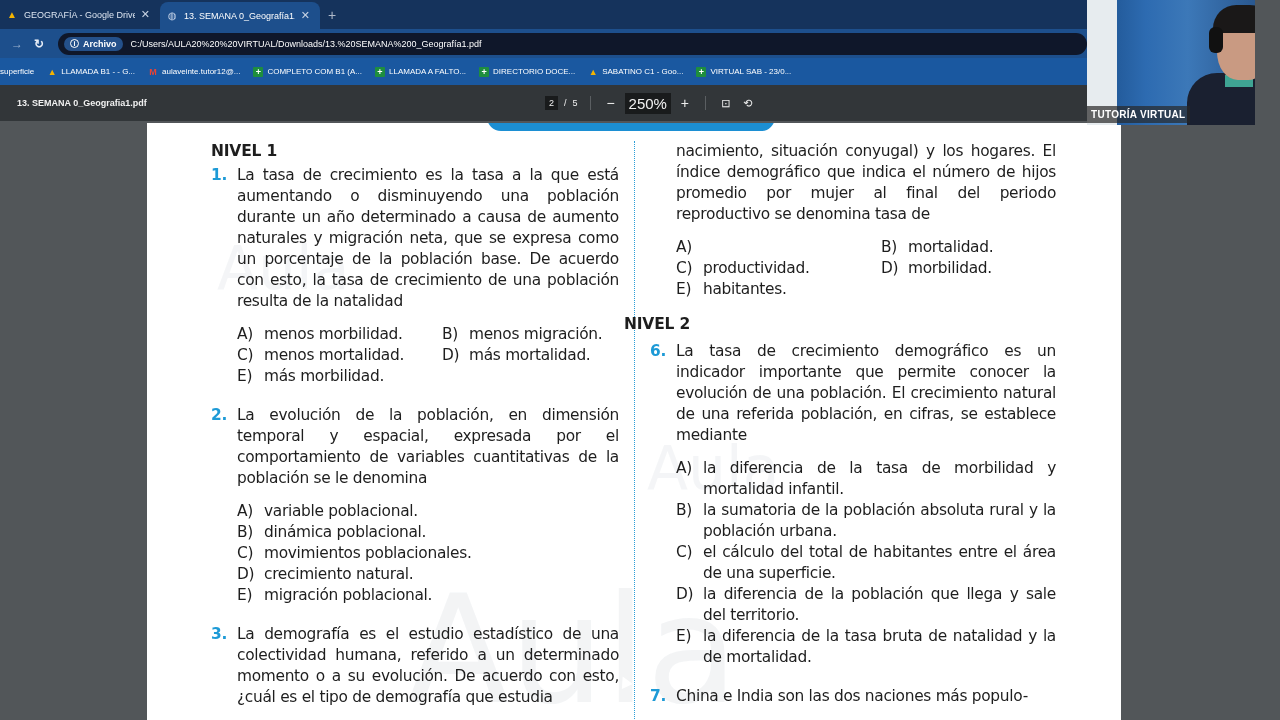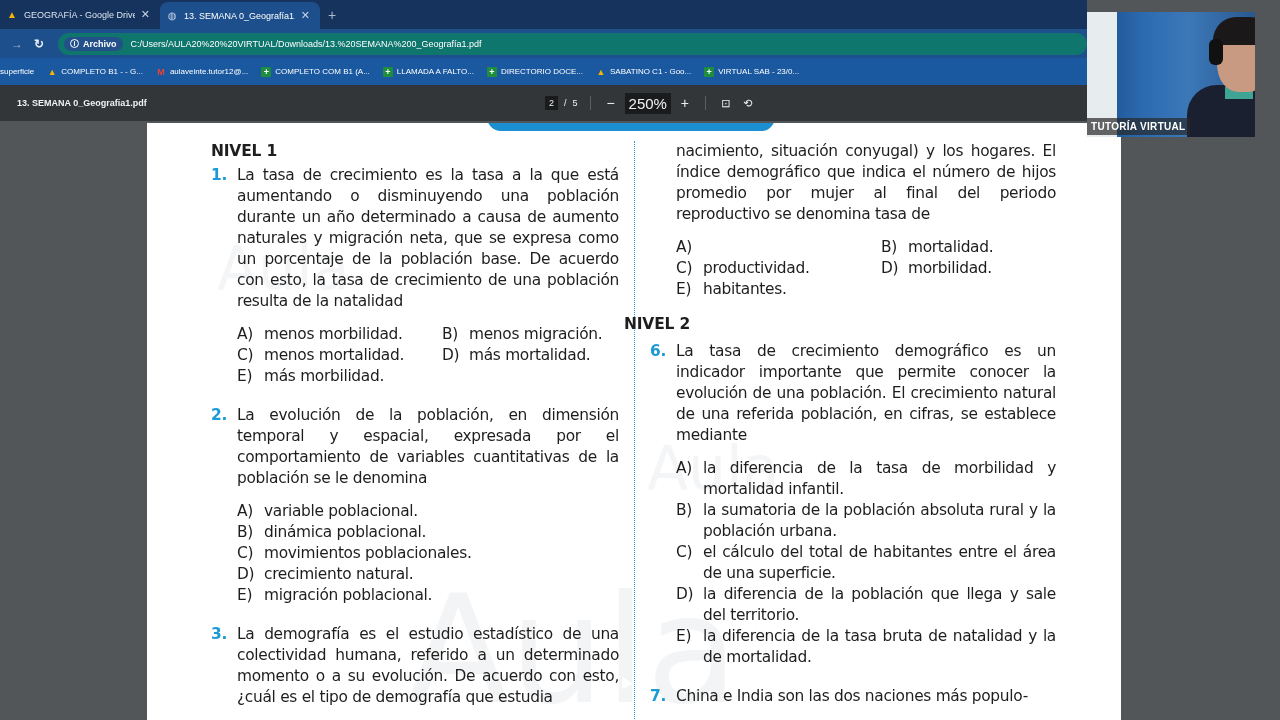--- a/index.html
+++ b/index.html
@@ -8,21 +8,21 @@
   .tabstrip { height: 29px; background: #15335c; display: flex; align-items: flex-end; padding-left: 0; }
   .tab { height: 29px; display: flex; align-items: center; padding: 0 10px 0 6px; font-size: 9px; color: #dbe4f0; width: 160px; position: relative; }
   .tab .favicon { width: 12px; height: 12px; margin-right: 6px; display: inline-flex; align-items: center; justify-content: center; font-size: 10px; }
   .tab .tab-title { flex: 1; white-space: nowrap; overflow: hidden; }
   .tab .close { font-size: 11px; color: #c8d4e4; margin-left: 6px; }
   .tab.active { background: #1d4f8c; border-radius: 8px 8px 0 0; height: 27px; color: #fff; }
   .newtab { color: #aeb9c9; font-size: 14px; margin: 0 0 6px 8px; }
   .toolbar { height: 29px; background: #1d4f8c; display: flex; align-items: center; padding-left: 6px; }
   .navbtn { color: #9bb1cf; font-size: 12px; width: 22px; text-align: center; }
   .reload { color: #e8eef7; font-size: 12px; width: 22px; text-align: center; font-weight: bold; }
-  .omni { margin-left: 8px; flex: 1; height: 22px; background: #0f766e; border-radius: 11px; display: flex; align-items: center; padding-left: 6px; font-size: 9px; color: #fff; }
+  .omni { margin-left: 8px; flex: 1; height: 22px; background: #0f172a; border-radius: 11px; display: flex; align-items: center; padding-left: 6px; font-size: 9px; color: #fff; }
   .chip { display: inline-flex; align-items: center; background: #24508a; border-radius: 10px; padding: 2px 6px; color: #fff; font-weight: bold; margin-right: 8px; }
   .chip .info { display: inline-block; width: 9px; height: 9px; border: 1px solid #fff; border-radius: 50%; font-size: 7px; line-height: 7px; text-align: center; margin-right: 4px; }
   .bookmarks { height: 27px; background: #1a58a0; display: flex; align-items: center; font-size: 8px; color: #fff; white-space: nowrap; overflow: hidden; }
   .bm { display: flex; align-items: center; margin-right: 13px; }
   .bm .bm-icon { display: inline-block; width: 10px; height: 10px; margin-right: 4px; font-size: 9px; line-height: 10px; text-align: center; border-radius: 1px; }
   .bm-icon.drive { color: #f4b400; }
   .bm-icon.gmail { color: #ea4335; font-weight: bold; }
   .bm-icon.sheet { background: #1e8e3e; color: #fff; font-weight: bold; }
   .pdfbar { height: 36px; background: #323639; display: flex; align-items: center; position: relative; color: #f1f1f1; font-size: 9px; }
   .pdf-title { margin-left: 17px; font-weight: bold; }
@@ -43,21 +43,21 @@
   .nivel { font-weight: bold; font-size: 15.5px; margin-bottom: 3px; letter-spacing: -0.2px; }
   .q { display: flex; margin-bottom: 12px; }
   .qnum { width: 26px; flex: 0 0 26px; color: #1d9ad6; font-weight: bold; }
   .qtext { text-align: justify; flex: 1; }
   .opts { margin-left: 26px; margin-bottom: 18px; }
   .opt-grid { display: grid; grid-template-columns: 205px 1fr; }
   .opt { display: flex; }
   .opt .l { width: 27px; flex: 0 0 27px; }
   .opt .t { flex: 1; }
   .opt.wide .t { text-align: justify; }
-  .camera { position: absolute; left: 1087px; top: 12px; width: 168px; height: 125px; background: linear-gradient(90deg, #1a4c86 0%, #2d6bb1 35%, #3c78b8 60%, #2a5890 100%); overflow: hidden; }
+  .camera { position: absolute; left: 1087px; top: 0; width: 168px; height: 125px; background: linear-gradient(90deg, #1a4c86 0%, #2d6bb1 35%, #3c78b8 60%, #2a5890 100%); overflow: hidden; }
   .cam-wall { position: absolute; left: 0; top: 0; width: 30px; height: 125px; background: #e7ecef; }
   .cam-person { position: absolute; left: 100px; top: 5px; width: 90px; height: 120px; }
   .head { position: absolute; left: 30px; top: 5px; width: 52px; height: 70px; background: #c99a82; border-radius: 45% 45% 40% 40%; }
   .hair { position: absolute; left: 26px; top: 0; width: 60px; height: 28px; background: #1a1818; border-radius: 30px 30px 6px 6px; }
   .shirt { position: absolute; left: 0; top: 68px; width: 100px; height: 60px; background: #1a2030; border-radius: 30px 30px 0 0; }
   .collar { position: absolute; left: 38px; top: 70px; width: 28px; height: 12px; background: #3fa493; }
   .headset { position: absolute; left: 22px; top: 22px; width: 14px; height: 26px; background: #111; border-radius: 6px; }
   .cam-label { position: absolute; left: 0; bottom: 2px; background: rgba(40,40,40,0.7); color: #fff; font-weight: bold; font-size: 10px; padding: 3px 4px; letter-spacing: 0.3px; }
   .cursor { position: absolute; left: 619px; top: 676px; width: 0; height: 0; border-left: 6px solid transparent; border-right: 6px solid transparent; border-bottom: 11px solid #fff; transform: rotate(-25deg); }
 </style>
@@ -90,21 +90,21 @@
       <span>C:/Users/AULA20%20%20VIRTUAL/Downloads/13.%20SEMANA%200_Geografía1.pdf</span>
     </div>
   </div>
 
   <div class="bookmarks">
     <span class="bm">
         <span>superficie</span>
       </span>
     <span class="bm">
         <span class="bm-icon drive">▲</span>
-        <span>COMPLETO B1 - - G...</span>
+        <span>LLAMADA B1 - - G...</span>
       </span>
     <span class="bm">
         <span class="bm-icon gmail">M</span>
         <span>aulaveinte.tutor12@...</span>
       </span>
     <span class="bm">
         <span class="bm-icon sheet">+</span>
         <span>COMPLETO COM B1 (A...</span>
       </span>
     <span class="bm">

